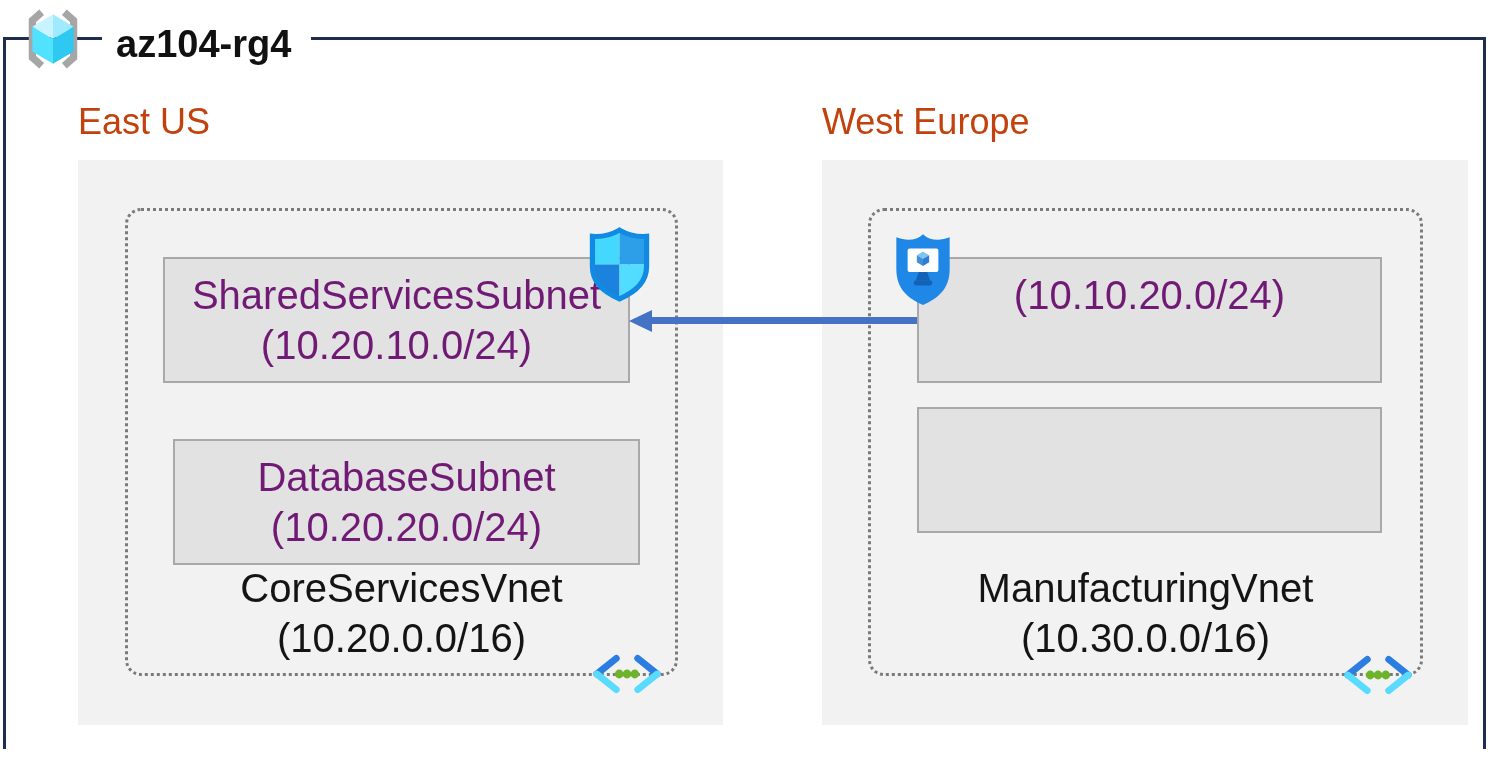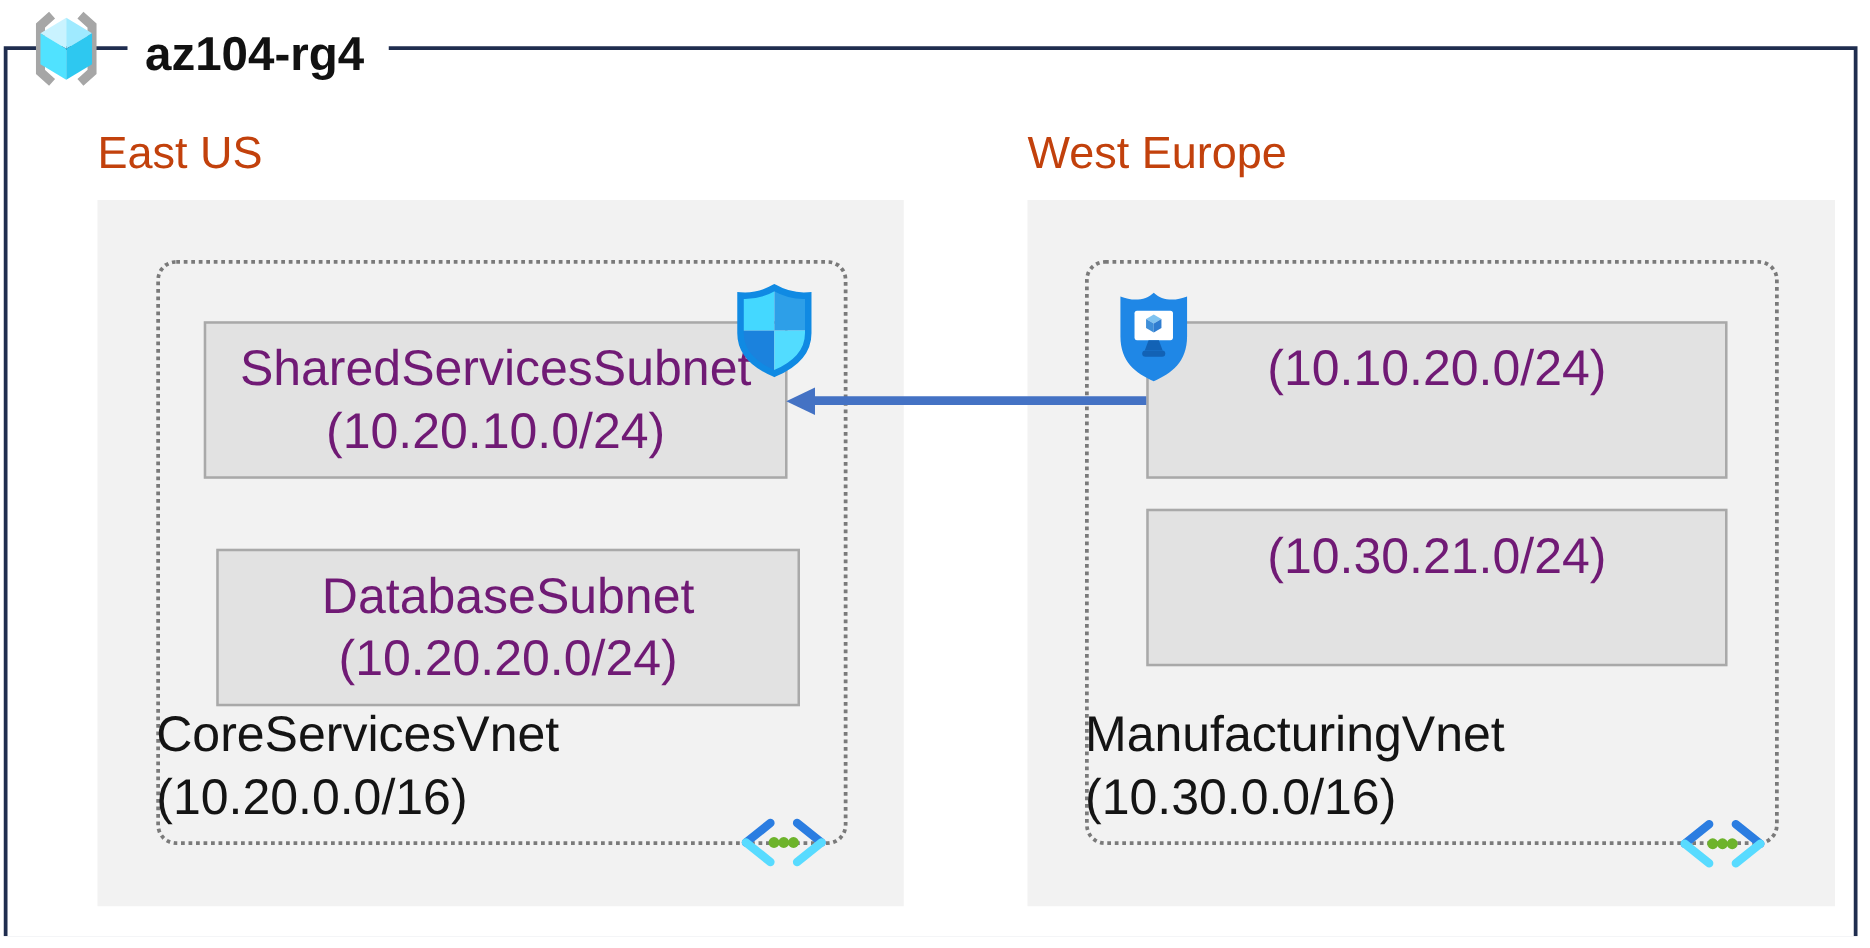--- a/index.html
+++ b/index.html
@@ -16,21 +16,21 @@
 
   .region-title{position:absolute;top:100px;font-size:36px;line-height:44px;text-align:left;color:#c2410c;}
   .region-box{position:absolute;top:160px;height:565px;background:#f2f2f2;}
   .vnet-boundary{position:absolute;top:208px;height:468px;border:3px dotted #7a7a7a;
     border-radius:16px;box-sizing:border-box;}
 
   .subnet-box{position:absolute;height:126px;background:#e2e2e2;border:2px solid #a9a9a9;
     box-sizing:border-box;text-align:center;padding-top:11px;}
   .subnet-box .line{font-size:40px;line-height:50px;color:#701a75;white-space:nowrap;}
 
-  .vnet-label{position:absolute;top:563px;}
+  .vnet-label{position:absolute;top:563px;text-align:center;}
   .vnet-label .line{font-size:40px;line-height:50px;color:#141414;white-space:nowrap;}
 
   .icon-abs{position:absolute;}
 
   .arrow-line{position:absolute;left:651px;top:317px;width:266px;height:7px;background:#4472c4;}
   .arrow-head{position:absolute;left:629px;top:310px;width:0;height:0;
     border-top:11px solid transparent;border-bottom:11px solid transparent;
     border-right:23px solid #4472c4;}
 </style>
 </head>
@@ -98,21 +98,20 @@
 
   <div class="region-title" style="left:822px;width:646px;">West Europe</div>
   <div class="region-box" style="left:822px;width:646px;"></div>
   <div class="vnet-boundary" style="left:868px;width:555px;"></div>
 
   <div class="subnet-box" style="left:917px;top:257px;width:465px;">
     <div class="line">(10.10.20.0/24)</div>
   </div>
 
   <div class="subnet-box" style="left:917px;top:407px;width:465px;">
-    <div class="line">(10.30.21.0/24)</div>
   </div>
 
   <div class="vnet-label" style="left:868px;width:555px;">
     <div class="line">ManufacturingVnet</div>
     <div class="line">(10.30.0.0/16)</div>
   </div>
 
   <svg class="icon-abs" style="left:890px;top:228px;width:66px;height:80px;" viewBox="0 0 64 78">
     <path d="M6 9 C16 13 26 12 32 6 C38 12 48 13 58 9 L58 40 C58 60 46 69 32 75 C18 69 6 60 6 40 Z" fill="#1f87e6"></path>
     <rect x="17" y="20" width="30" height="23" rx="2" fill="#ffffff"></rect>

